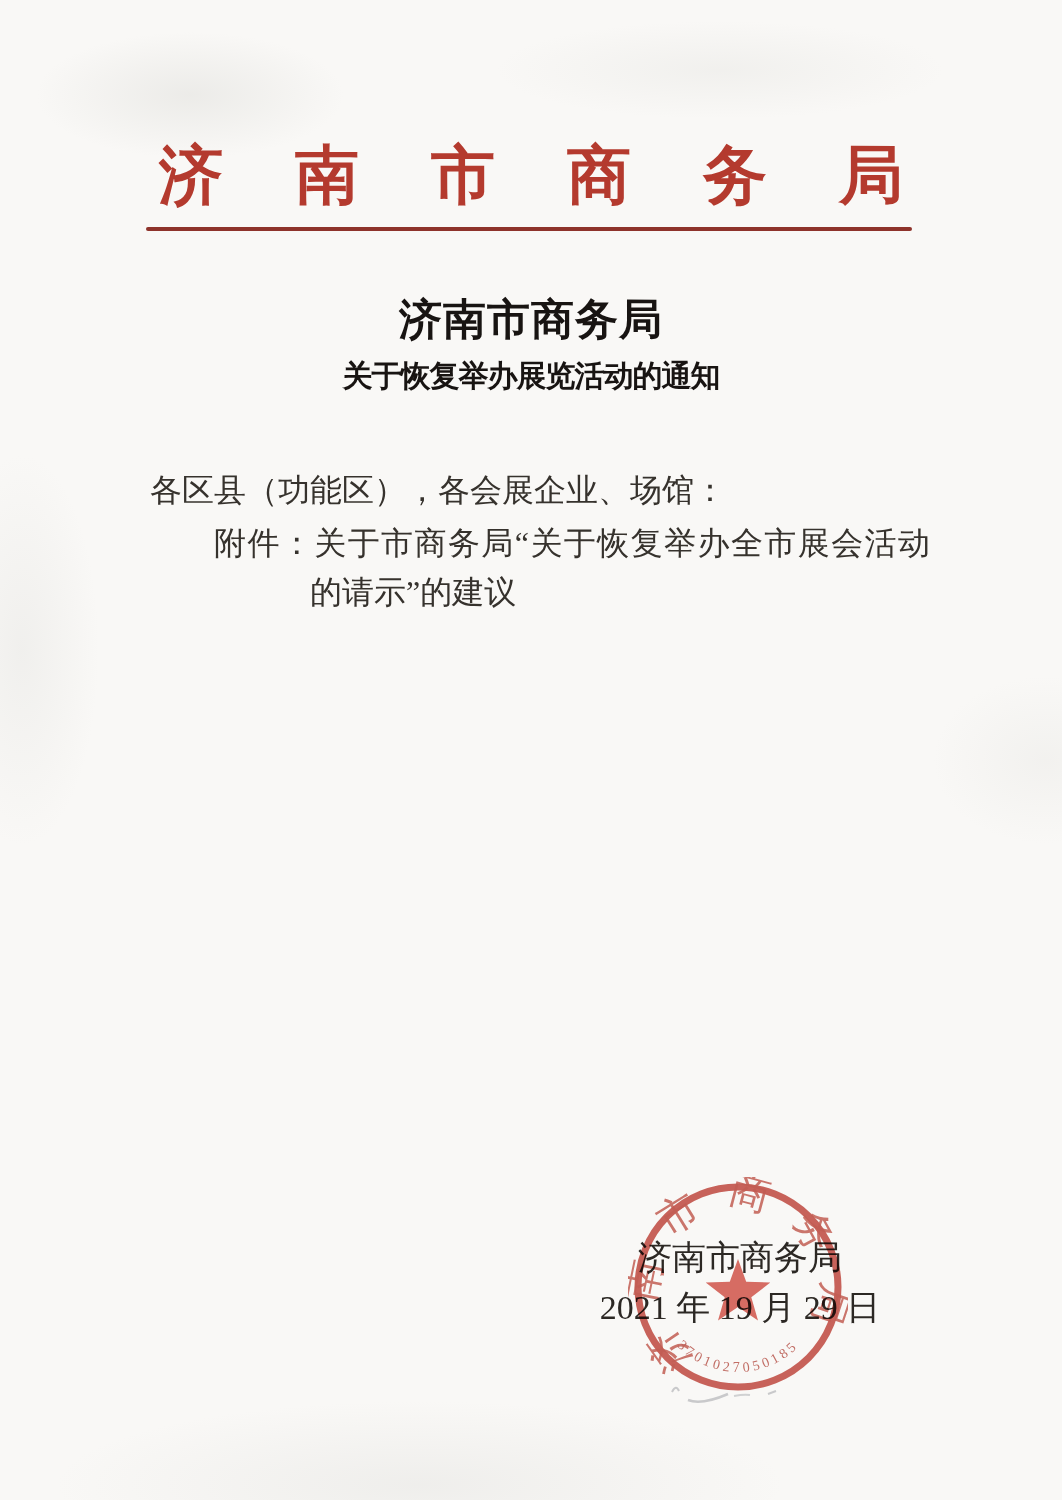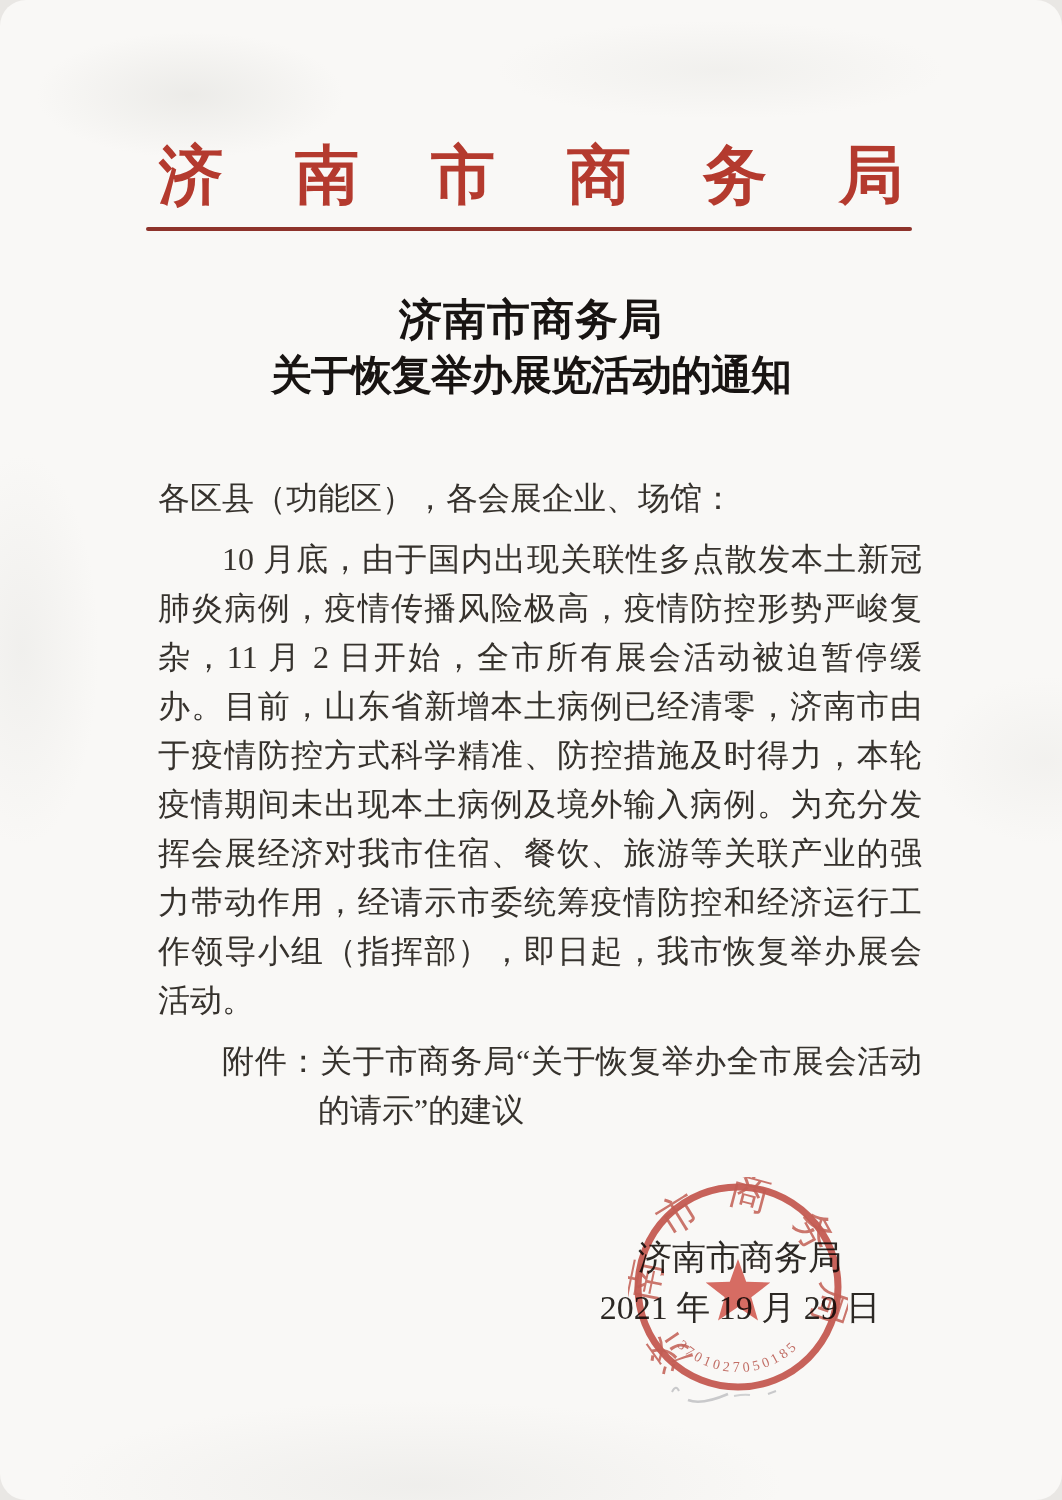--- a/index.html
+++ b/index.html
@@ -8,42 +8,41 @@
     position:relative;width:1062px;height:1500px;
     font-family:"Liberation Serif","DejaVu Serif",serif;
     color:#33302b;
     background:
       radial-gradient(220px 90px at 190px 95px, rgba(202,202,197,0.28), transparent 70%),
       radial-gradient(320px 70px at 720px 70px, rgba(208,208,203,0.20), transparent 70%),
       radial-gradient(110px 280px at 22px 650px, rgba(200,200,196,0.18), transparent 70%),
       radial-gradient(160px 120px at 1045px 760px, rgba(205,205,200,0.16), transparent 70%),
       radial-gradient(520px 120px at 420px 1485px, rgba(203,203,199,0.22), transparent 70%),
       #f9f8f6;
-    border-radius: 26px;
   }
   .letterhead-org{
     position:absolute;top:140px;left:0;width:100%;
     text-align:center;font-size:64px;font-weight:bold;line-height:72px;
     color:#b43a2e;letter-spacing:72px;text-indent:72px;white-space:nowrap;
   }
   .letterhead-rule{
     position:absolute;top:227px;left:146px;width:766px;height:4px;
     background:#8e332b;border-radius:2px;
   }
   .doc-title{
     position:absolute;top:292px;left:0;width:100%;
     text-align:center;color:#181412;font-weight:bold;
   }
   .doc-title .t1{font-size:43px;line-height:55px;letter-spacing:1px;}
-  .doc-title .t2{font-size:41px;line-height:57px;letter-spacing:-1px;}
+  .doc-title .t2{font-size:30px;line-height:57px;letter-spacing:-1px;}
   .doc-body{
     position:absolute;top:462px;left:146px;width:788px;
     font-size:32px;line-height:49px;text-align:justify;color:#36322d;
   }
-  .doc-body p{margin:12px;}
+  .doc-body p{margin:4px;}
   .para{text-indent:2em;}
   .attachment{padding-left:5em;text-indent:-3em;}
   .signature{
     position:absolute;top:1233px;left:565px;width:350px;
     text-align:center;font-size:34px;line-height:50px;color:#2c2824;
     z-index:2;
   }
   .seal{
     position:absolute;left:628px;top:1177px;width:220px;height:220px;
     z-index:3;mix-blend-mode:multiply;opacity:0.85;pointer-events:none;
@@ -63,21 +62,20 @@
 
   <div class="letterhead-rule"></div>
 
   <div class="doc-title">
     <div class="t1">济南市商务局</div>
     <div class="t2">关于恢复举办展览活动的通知</div>
   </div>
 
   <div class="doc-body">
     <p class="salutation">各区县（功能区），各会展企业、场馆：</p>
-    <p class="para">10 月底，由于国内出现关联性多点散发本土新冠肺炎病例，疫情传播风险极高，疫情防控形势严峻复杂，11 月 2 日开始，全市所有展会活动被迫暂停缓办。目前，山东省新增本土病例已经清零，济南市由于疫情防控方式科学精准、防控措施及时得力，本轮疫情期间未出现本土病例及境外输入病例。为充分发挥会展经济对我市住宿、餐饮、旅游等关联产业的强力带动作用，经请示市委统筹疫情防控和经济运行工作领导小组（指挥部），即日起，我市恢复举办展会活动。</p>
     <p class="attachment"><span>附件：</span><span>关于市商务局“关于恢复举办全市展会活动的请示”的建议</span></p>
   </div>
 
   <div class="signature">
     <div>济南市商务局</div>
     <div>2021 年 19 月 29 日</div>
   </div>
 
   <svg class="scribble" viewBox="0 0 140 30" aria-hidden="true">
     <path d="M 12 10 q 4 -8 7 -1" stroke="#a2a4a8" stroke-width="2" fill="none"></path>

